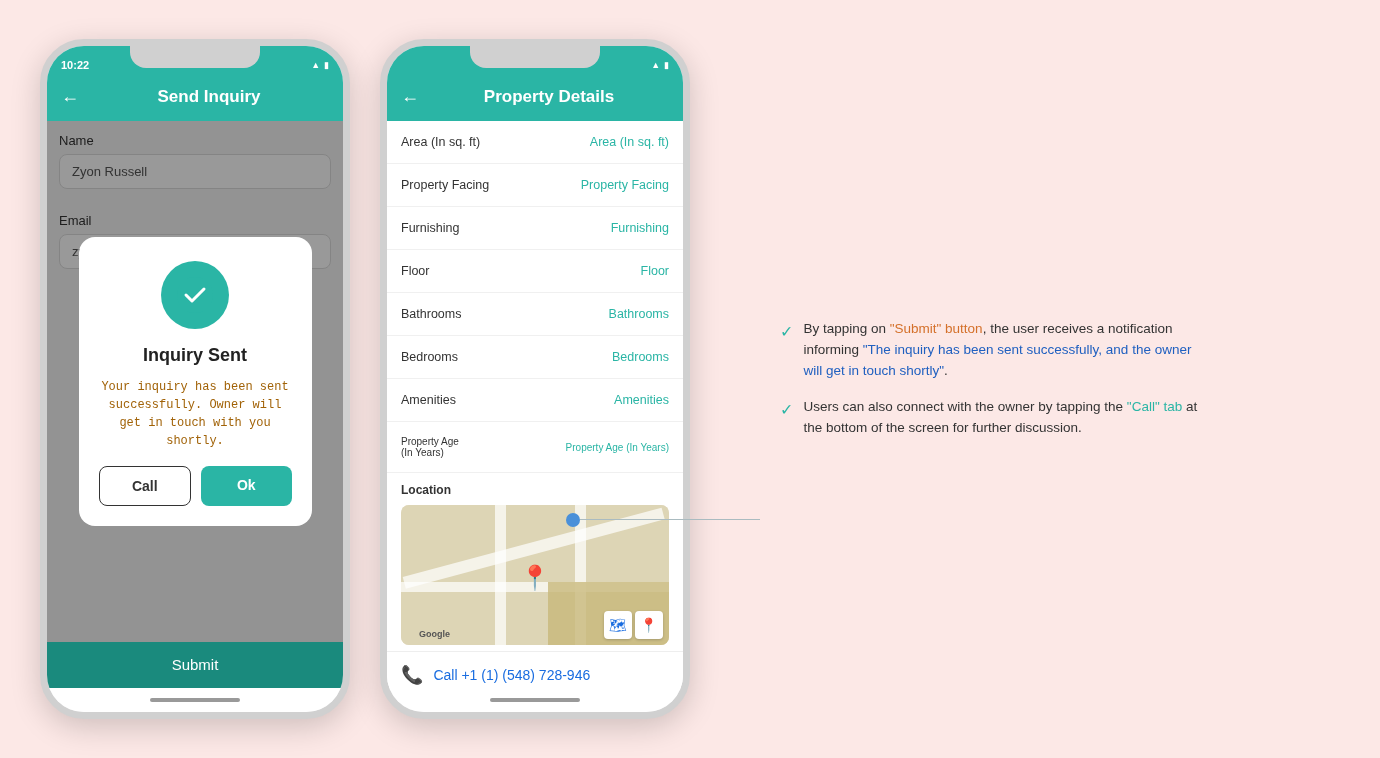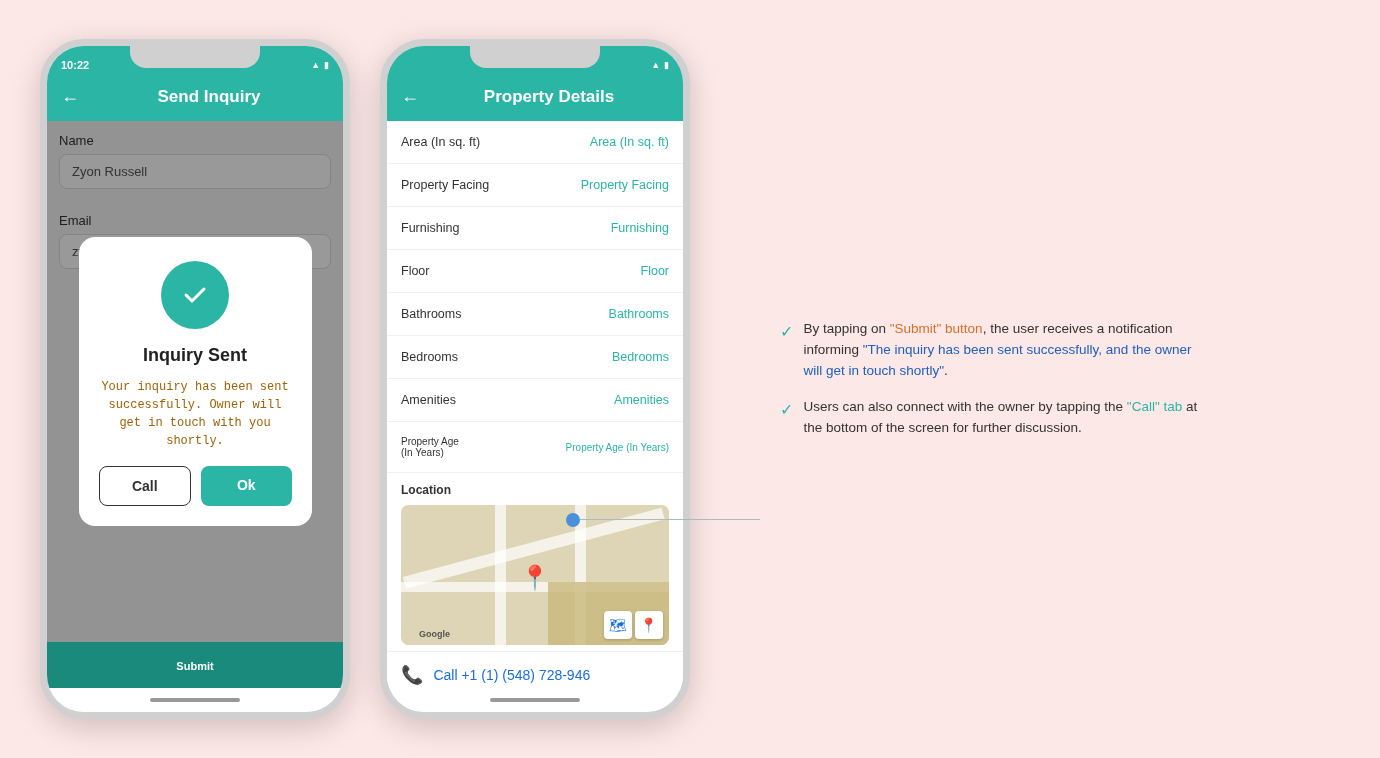--- a/index.html
+++ b/index.html
@@ -218,22 +218,22 @@
 
     .phone1-footer {
       background: #1a8a7d;
       padding: 14px;
       text-align: center;
       flex-shrink: 0;
     }
 
     .submit-btn {
       color: white;
-      font-size: 11px;
-      font-weight: 700;
+      font-size: 15px;
+      font-weight: 400;
     }
 
     .phone-home-bar {
       height: 24px;
       background: white;
       display: flex;
       align-items: center;
       justify-content: center;
       flex-shrink: 0;
     }

